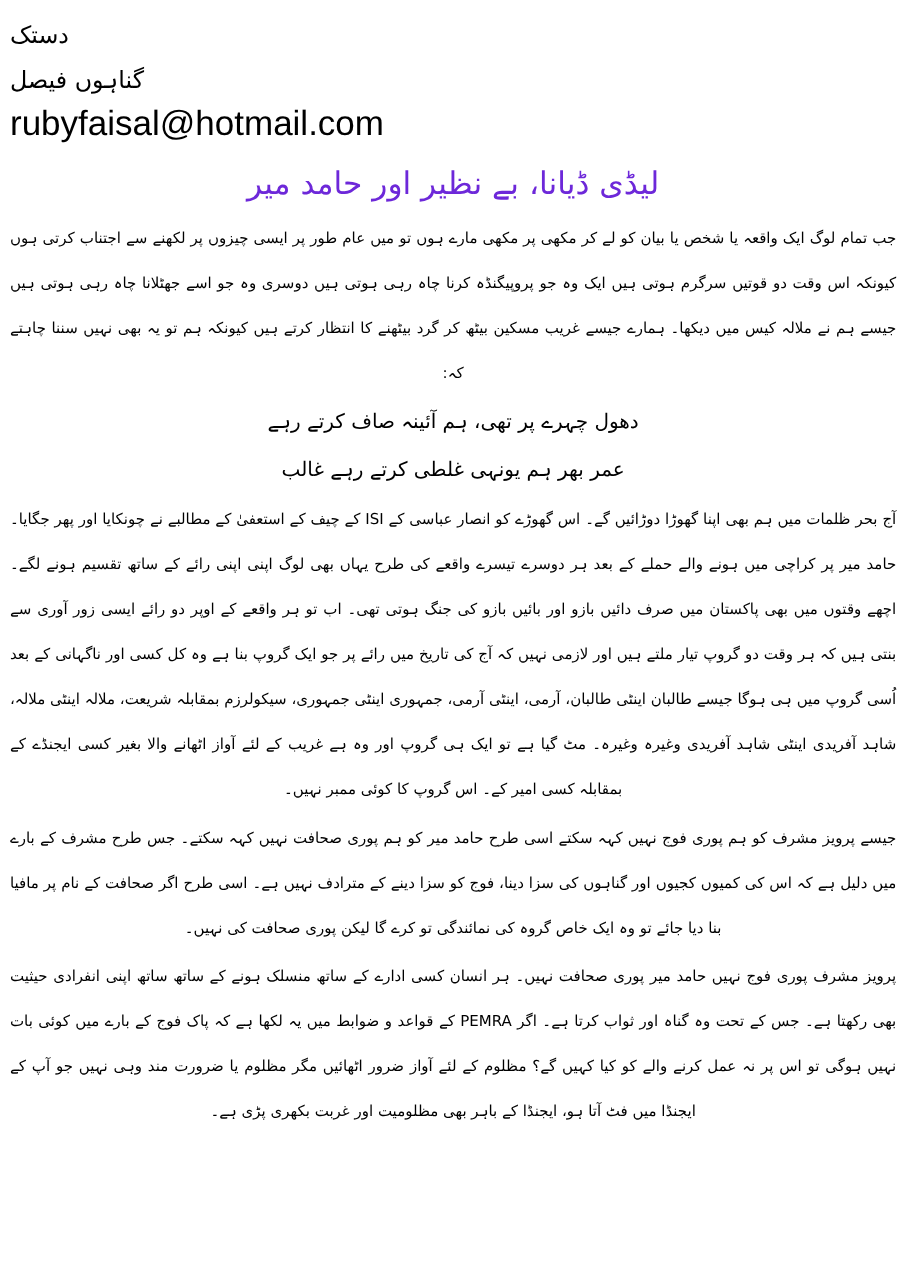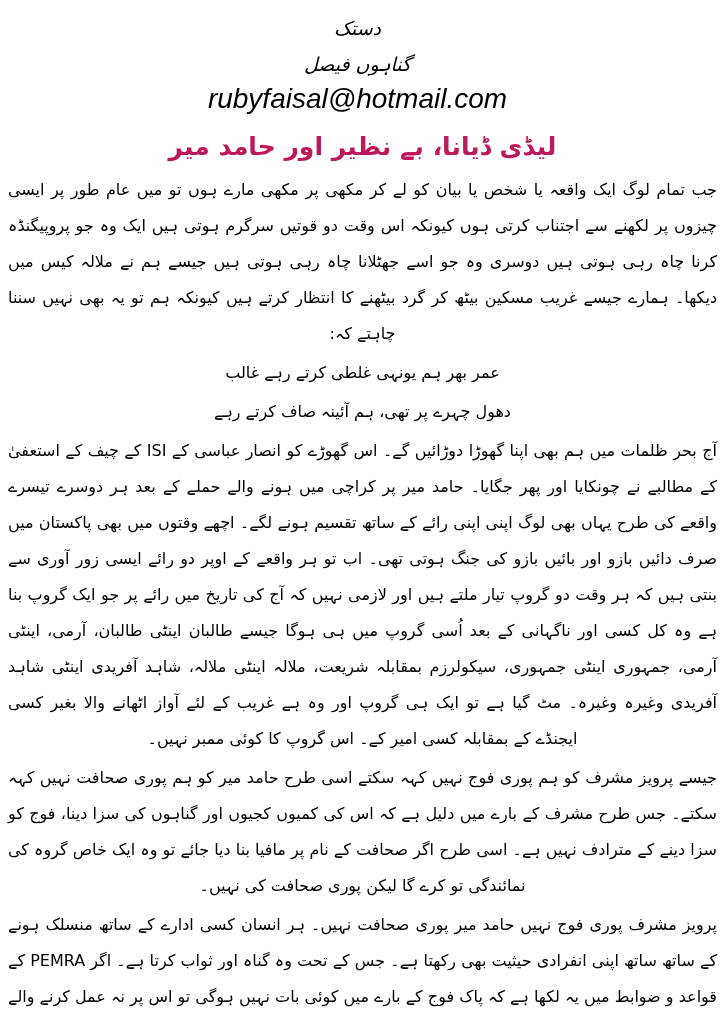--- a/index.html
+++ b/index.html
@@ -16,50 +16,49 @@
     height: 1023px;
     padding: 10px 8px 0 8px;
     box-sizing: border-box;
   }
   .urdu {
     direction: rtl;
     unicode-bidi: embed;
     font-family: "DejaVu Sans", sans-serif;
   }
   .masthead {
-    text-align: center;
+    text-align: left;
     padding-right: 10px;
-    font-style: italic;
   }
   .column-name {
     font-size: 19px;
     line-height: 36px;
   }
   .author-name {
     font-size: 19px;
     line-height: 36px;
   }
   .email {
     font-family: "Liberation Sans", sans-serif;
     font-size: 28px;
     line-height: 30px;
     margin-top: 2px;
     direction: ltr;
   }
   .title {
     text-align: center;
-    color: #be185d;
-    font-weight: bold;
+    color: #6d28d9;
+    font-weight: normal;
     font-size: 25px;
     line-height: 34px;
     margin: 16px 0 8px 0;
   }
   .body-text { }
   .para {
-    font-size: 16px;
+    font-size: 12px;
     line-height: 36px;
     text-align: justify;
     text-align-last: center;
     margin: 0 0 3px 0;
   }
   .verse {
     font-size: 16px;
     line-height: 36px;
     text-align: center;
     margin: 0 0 3px 0;
@@ -73,21 +72,21 @@
   <header class="masthead">
     <div class="urdu column-name">دستک</div>
     <div class="urdu author-name">گناہوں فیصل</div>
     <div class="email">rubyfaisal@hotmail.com</div>
   </header>
 
   <h1 class="title urdu">لیڈی ڈیانا، بے نظیر اور حامد میر</h1>
 
   <div class="body-text">
     <p class="para urdu">جب تمام لوگ ایک واقعہ یا شخص یا بیان کو لے کر مکھی پر مکھی مارے ہوں تو میں عام طور پر ایسی چیزوں پر لکھنے سے اجتناب کرتی ہوں کیونکہ اس وقت دو قوتیں سرگرم ہوتی ہیں ایک وہ جو پروپیگنڈہ کرنا چاہ رہی ہوتی ہیں دوسری وہ جو اسے جھٹلانا چاہ رہی ہوتی ہیں جیسے ہم نے ملالہ کیس میں دیکھا۔ ہمارے جیسے غریب مسکین بیٹھ کر گرد بیٹھنے کا انتظار کرتے ہیں کیونکہ ہم تو یہ بھی نہیں سننا چاہتے کہ:</p>
+    <p class="verse urdu">دھول چہرے پر تھی، ہم آئینہ صاف کرتے رہے</p>
     <p class="verse urdu">عمر بھر ہم یونہی غلطی کرتے رہے غالب</p>
-    <p class="verse urdu">دھول چہرے پر تھی، ہم آئینہ صاف کرتے رہے</p>
     <p class="para urdu">آج بحر ظلمات میں ہم بھی اپنا گھوڑا دوڑائیں گے۔ اس گھوڑے کو انصار عباسی کے ISI کے چیف کے استعفیٰ کے مطالبے نے چونکایا اور پھر جگایا۔ حامد میر پر کراچی میں ہونے والے حملے کے بعد ہر دوسرے تیسرے واقعے کی طرح یہاں بھی لوگ اپنی اپنی رائے کے ساتھ تقسیم ہونے لگے۔ اچھے وقتوں میں بھی پاکستان میں صرف دائیں بازو اور بائیں بازو کی جنگ ہوتی تھی۔ اب تو ہر واقعے کے اوپر دو رائے ایسی زور آوری سے بنتی ہیں کہ ہر وقت دو گروپ تیار ملتے ہیں اور لازمی نہیں کہ آج کی تاریخ میں رائے پر جو ایک گروپ بنا ہے وہ کل کسی اور ناگہانی کے بعد اُسی گروپ میں ہی ہوگا جیسے طالبان اینٹی طالبان، آرمی، اینٹی آرمی، جمہوری اینٹی جمہوری، سیکولرزم بمقابلہ شریعت، ملالہ اینٹی ملالہ، شاہد آفریدی اینٹی شاہد آفریدی وغیرہ وغیرہ۔ مٹ گیا ہے تو ایک ہی گروپ اور وہ ہے غریب کے لئے آواز اٹھانے والا بغیر کسی ایجنڈے کے بمقابلہ کسی امیر کے۔ اس گروپ کا کوئی ممبر نہیں۔</p>
     <p class="para urdu">جیسے پرویز مشرف کو ہم پوری فوج نہیں کہہ سکتے اسی طرح حامد میر کو ہم پوری صحافت نہیں کہہ سکتے۔ جس طرح مشرف کے بارے میں دلیل ہے کہ اس کی کمیوں کجیوں اور گناہوں کی سزا دینا، فوج کو سزا دینے کے مترادف نہیں ہے۔ اسی طرح اگر صحافت کے نام پر مافیا بنا دیا جائے تو وہ ایک خاص گروہ کی نمائندگی تو کرے گا لیکن پوری صحافت کی نہیں۔</p>
     <p class="para urdu">پرویز مشرف پوری فوج نہیں حامد میر پوری صحافت نہیں۔ ہر انسان کسی ادارے کے ساتھ منسلک ہونے کے ساتھ ساتھ اپنی انفرادی حیثیت بھی رکھتا ہے۔ جس کے تحت وہ گناہ اور ثواب کرتا ہے۔ اگر PEMRA کے قواعد و ضوابط میں یہ لکھا ہے کہ پاک فوج کے بارے میں کوئی بات نہیں ہوگی تو اس پر نہ عمل کرنے والے کو کیا کہیں گے؟ مظلوم کے لئے آواز ضرور اٹھائیں مگر مظلوم یا ضرورت مند وہی نہیں جو آپ کے ایجنڈا میں فٹ آتا ہو، ایجنڈا کے باہر بھی مظلومیت اور غربت بکھری پڑی ہے۔</p>
 
   </div>
 
 </div>
 
 </body></html>

